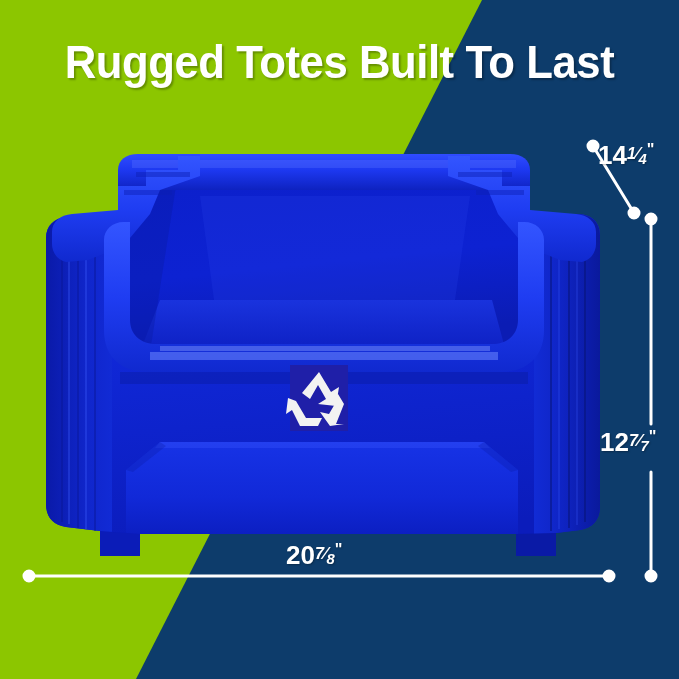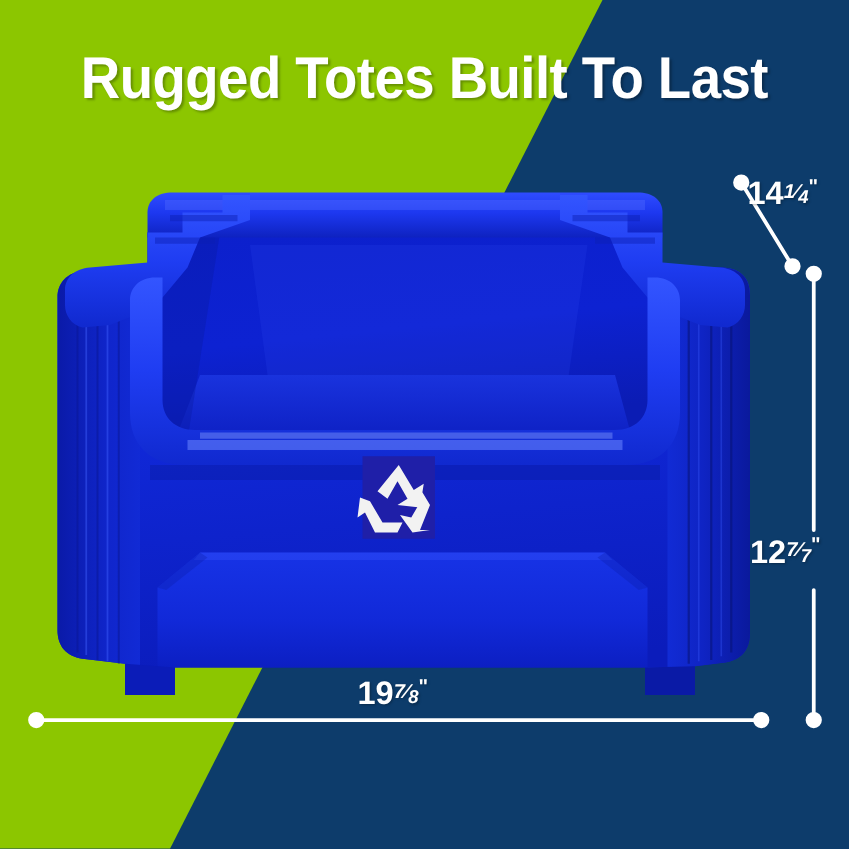--- a/index.html
+++ b/index.html
@@ -346,16 +346,16 @@
 
   <div class="dim-label" id="dim-depth">
     <span>14</span><span class="frac"><span class="num">1</span><span class="sl">⁄</span><span class="den">4</span></span><span class="inch">"</span>
   </div>
 
   <div class="dim-label" id="dim-height">
     <span>12</span><span class="frac"><span class="num">7</span><span class="sl">⁄</span><span class="den">7</span></span><span class="inch">"</span>
   </div>
 
   <div class="dim-label" id="dim-width">
-    <span>19</span><span class="frac"><span class="num">7</span><span class="sl">⁄</span><span class="den">8</span></span><span class="inch">"</span>
+    <span>20</span><span class="frac"><span class="num">7</span><span class="sl">⁄</span><span class="den">8</span></span><span class="inch">"</span>
   </div>
 
 </div>
 
 </body></html>

